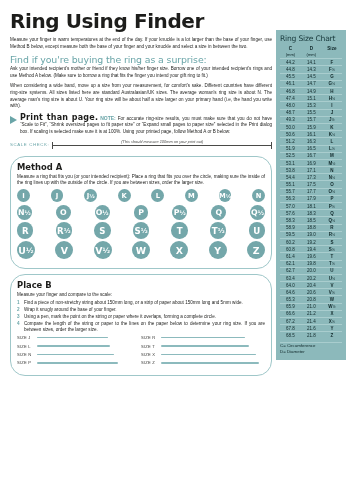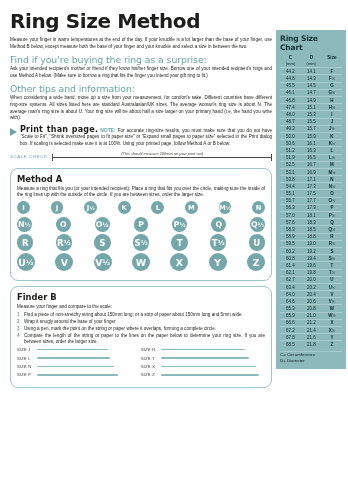--- a/index.html
+++ b/index.html
@@ -78,21 +78,21 @@
   .ruler .cap.l{left:0;}
   .ruler .cap.r{right:0;}
   .rulercaption{
     position:absolute;left:0;right:0;top:-2px;text-align:center;
     font-size:3.9px;font-style:italic;color:#4a4a48;
   }
   .rulercaption span{background:#fff;padding:0 2px;}
 
   
   .method{
-    border:0.8px solid #9fc7c9;border-radius:8px;
+    border:0.8px solid #9fc7c9;border-radius:15px;
     padding:5px 6px 6px 6px;margin-top:5px;background:#fff;
     box-sizing:border-box;
   }
   .method h3{
     font-family:"DejaVu Sans", sans-serif;
     font-weight:bold;font-size:8.4px;margin:0 0 2px 0;color:#1d1d1b;
   }
   .method p.intro{font-size:4.6px;line-height:6.4px;margin:0 0 2px 0;text-align:justify;}
 
   
@@ -128,21 +128,21 @@
 
   
   .chart{
     position:absolute;right:2px;top:30px;width:70px;
     background:#8cb9bb;
     padding:4px 4px 5px 4px;
     box-sizing:border-box;
   }
   .chart h4{
     font-family:"DejaVu Sans", sans-serif;
-    font-weight:bold;font-size:7.6px;margin:0 0 2px 0;color:#16373a;
+    font-weight:normal;font-size:7.6px;margin:0 0 2px 0;color:#16373a;
     text-align:left;letter-spacing:-0.2px;
   }
   table.rst{border-collapse:collapse;width:100%;}
   table.rst th, table.rst td{
     font-size:4.5px;text-align:center;padding:0.6px 0;color:#10282a;
   }
   table.rst th{font-weight:bold;font-size:4.6px;}
   table.rst th.unit{font-weight:normal;font-size:4.1px;padding-bottom:1.5px;}
   table.rst td{border-top:0.5px solid #a9cdce;}
   table.rst td.sz{font-weight:bold;}
@@ -152,28 +152,27 @@
   }
   .sep{height:0.6px;background:#a9cdce;margin:1.5px 0 1px 0;}
 </style>
 </head>
 <body>
 
 <div class="page">
 
   <div class="left">
 
-    <h1 class="title">Ring Size Method</h1>
+    <h1 class="title">Ring Using Finder</h1>
 
     <p class="body">Measure your finger in warm temperatures at the end of the day. If your knuckle is a lot larger than the base of your finger, use Method B below, except measure both the base of your finger and your knuckle and select a size in between the two.</p>
 
     <h2 class="sub">Find if you're buying the ring as a surprise:</h2>
     <p class="body">Ask your intended recipient's mother or friend if they know his/her finger size. Borrow one of your intended recipient's rings and use Method A below. (Make sure to borrow a ring that fits the finger you intend your gift ring to fit.)</p>
 
-    <h2 class="sub">Other tips and information:</h2>
     <p class="body last">When considering a wide band, move up a size from your measurement, for comfort's sake. Different countries have different ring-size systems. All sizes listed here are standard Australasian/UK sizes. The average woman's ring size is about N. The average man's ring size is about U. Your ring size will be about half a size larger on your primary hand (i.e, the hand you write with).</p>
 
     <div class="printrow">
       <span class="tri"></span>
       <div class="printtext">
         <span class="big">Print than page.</span>
         <span class="note">NOTE:</span>
         <span>For accurate ring-size results, you must make sure that you do not have “Scale to Fit”, “Shrink oversized pages to fit paper size” or “Expand small pages to paper size” selected in the Print dialog box. If scaling is selected make sure it is at 100%. Using your printed page, follow Method A or B below:</span>
       </div>
     </div>
@@ -295,21 +294,21 @@
               <span>Y</span>
             </div>
             <div class="circ" style="width: 18px; height: 18px; font-size: 9.36px; margin-right: 0px;">
               <span>Z</span>
             </div>
           </div>
         </div>
     </div>
 
     <div class="method">
-      <h3>Finder B</h3>
+      <h3>Place B</h3>
       <p class="intro">Measure your finger and compare to the scale:</p>
       <ol class="steps" id="method-b-steps">
           <li><span class="num">1</span><span>Find a piece of non-stretchy string about 150mm long, or a strip of paper about 150mm long and 5mm wide.</span></li>
           <li><span class="num">2</span><span>Wrap it snugly around the base of your finger.</span></li>
           <li><span class="num">3</span><span>Using a pen, mark the point on the string or paper where it overlaps, forming a complete circle.</span></li>
           <li><span class="num">4</span><span>Compare the length of the string or paper to the lines on the paper below to determine your ring size. If you are between sizes, order the larger size.</span></li>
         </ol>
       <div class="sizelines" id="size-lines">
           <div class="slrow">
             <div class="slcell">

